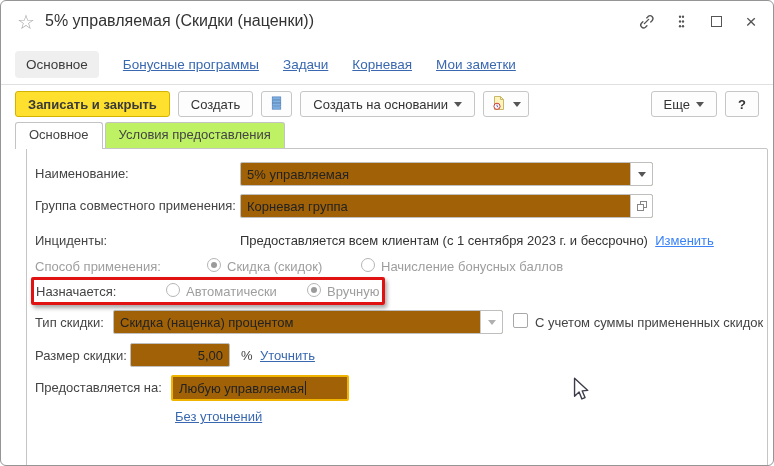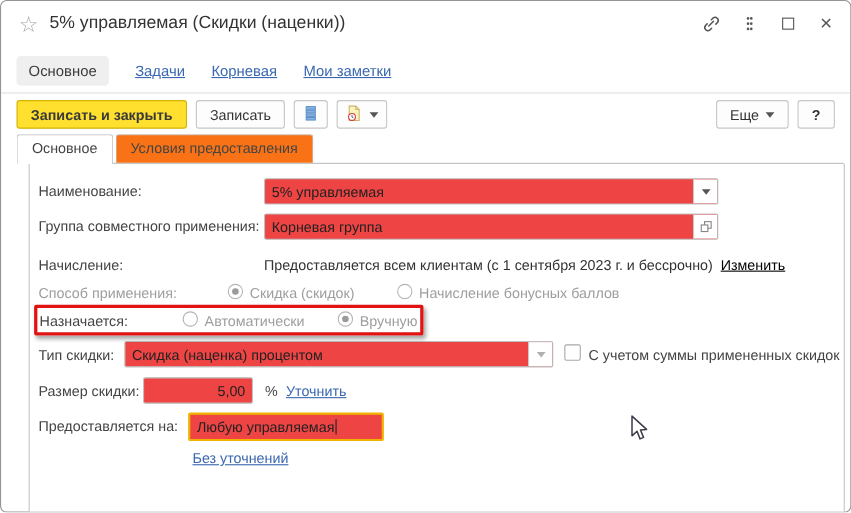--- a/index.html
+++ b/index.html
@@ -26,35 +26,35 @@
   .toolbar { position:absolute; top:85px; left:0; right:0; height:36px; display:flex; align-items:center; gap:8px; padding:0 14px; }
   .btn { height:26px; display:inline-flex; align-items:center; gap:6px; padding:0 12px; background:#fdfdfd; border:1px solid #c6c6c6; border-radius:3px; font-size:13px; color:#333; cursor:pointer; white-space:nowrap; }
   .btn.primary { background:#ffe02e; border-color:#d2b300; font-weight:bold; color:#3a3a3a; }
   .btn.iconbtn { padding:0 7px; }
   .caret-down { width:0; height:0; border-left:4px solid transparent; border-right:4px solid transparent; border-top:5px solid #555; }
   .caret-down.light { border-top-color:#b0b0b0; }
   .spacer { flex:1; }
   .btn.help { width:34px; justify-content:center; font-weight:bold; }
   
   .tabbar { position:absolute; top:121px; left:14px; height:27px; display:flex; z-index:2; }
-  .tab { height:26px; line-height:24px; padding:0 13px; font-size:13px; color:#444; background:#f97316; border:1px solid #c3c3c3; border-bottom:none; border-radius:3px 3px 0 0; margin-right:2px; cursor:pointer; white-space:nowrap; }
+  .tab { height:26px; line-height:24px; padding:0 13px; font-size:13px; color:#444; background:#bef264; border:1px solid #c3c3c3; border-bottom:none; border-radius:3px 3px 0 0; margin-right:2px; cursor:pointer; white-space:nowrap; }
   .tab.active { background:#fff; height:27px; }
   
   .panel { position:absolute; top:147px; left:14px; width:742px; height:390px; border:1px solid #c5c5c5; background:#fff; border-radius:0 2px 2px 2px;margin-left:11px; }
   .panel * { font-size:13px; }
   .lbl { position:absolute; color:#444; white-space:nowrap; }
   .lbl.dis { color:#9e9e9e; }
-  .field { position:absolute; height:24px; border:1px solid #bfbfbf; border-radius:2px; background:#ef4444; display:flex; align-items:stretch; overflow:hidden; }
+  .field { position:absolute; height:24px; border:1px solid #bfbfbf; border-radius:2px; background:#a16207; display:flex; align-items:stretch; overflow:hidden; }
   .field input { border:none; outline:none; flex:1; padding:0 6px; font-size:13px; color:#222; font-family:"Liberation Sans", sans-serif; background:transparent; min-width:0; }
   .field .seg { width:22px; border-left:1px solid #c9c9c9; display:flex; align-items:center; justify-content:center; cursor:pointer; background:#fff; }
   .combo-text { flex:1; display:flex; align-items:center; padding:0 6px; color:#222; white-space:nowrap; overflow:hidden; }
   .field.num input { text-align:right; }
   .field.focused { border:2px solid #f0b400; border-radius:2px; }
   .link { position:absolute; color:#3a68b0; text-decoration:underline; cursor:pointer; white-space:nowrap; }
-  .inline-link { color:#000000; text-decoration:underline; cursor:pointer; }
+  .inline-link { color:#3b82f6; text-decoration:underline; cursor:pointer; }
   .static-val { position:absolute; color:#333; white-space:nowrap; }
   .radio { position:absolute; width:14px; height:14px; border:1px solid #b5b5b5; border-radius:50%; background:#fff; }
   .radio.selected::after { content:''; position:absolute; inset:3px; border-radius:50%; background:#9b9b9b; }
   .checkbox { position:absolute; width:15px; height:15px; border:1px solid #a8a8a8; border-radius:2px; background:#fff; cursor:pointer; }
   .caret-bar { display:inline-block; width:1px; height:14px; background:#222; vertical-align:middle; margin-left:1px; }
   
   .highlight-red { position:absolute; left:4px; top:128px; width:354px; height:28px; border:3px solid #e01212; border-radius:2px; box-shadow:2px 3px 4px rgba(0,0,0,.35); pointer-events:none; z-index:3; }
   
   .cursor { position:absolute; left:571px; top:376px; z-index:5; pointer-events:none; }
 </style>
@@ -88,40 +88,45 @@
           <span class="maxbox"></span>
         </span>
       <span class="tb-icon">
           <span class="closex">×</span>
         </span>
     </div>
   </div>
 
   <div class="navbar">
     <span class="nav-item active">Основное</span>
+    <span class="nav-item">Бонусные программы</span>
     <span class="nav-item">Задачи</span>
     <span class="nav-item">Корневая</span>
     <span class="nav-item">Мои заметки</span>
   </div>
 
   <div class="toolbar">
     <button class="btn primary">Записать и закрыть</button>
-    <button class="btn">Записать</button>
+    <button class="btn">Создать</button>
     <button class="btn iconbtn">
       <span>
         <svg width="15" height="16" viewBox="0 0 16 16">
             <g fill="#7fb2e5" stroke="#5585bb" stroke-width="0.8">
               <rect x="3.5" y="1.5" width="9" height="2.6"></rect>
               <rect x="3.5" y="5" width="9" height="2.6"></rect>
               <rect x="3.5" y="8.5" width="9" height="2.6"></rect>
               <rect x="3.5" y="12" width="9" height="2.6"></rect>
             </g>
           </svg>
       </span>
     </button>
+    <button class="btn">
+      <span>Создать на основании</span>
+        <span class="caret-down"></span>
+    </button>
     <button class="btn iconbtn">
       <span>
         <svg width="16" height="16" viewBox="0 0 16 16">
             <path d="M3.5 1.5 h6 l3 3 v10 h-9 z" fill="#fdf3bd" stroke="#c9b768"></path>
             <path d="M9.5 1.5 v3 h3" fill="none" stroke="#c9b768"></path>
             <circle cx="6" cy="11.3" r="3.1" fill="#fff" stroke="#cf3a3a" stroke-width="1"></circle>
             <path d="M6 9.6 v1.8 l1.3 0.7" stroke="#3a5e9e" stroke-width="0.9" fill="none"></path>
           </svg>
       </span>
       <span class="caret-down"></span>
@@ -153,21 +158,21 @@
     <div class="field" style="left:213px; top:45px; width:413px;">
       <input value="Корневая группа" style="">
       <span class="seg">
         <svg width="12" height="12" viewBox="0 0 12 12">
             <rect x="4.5" y="1.5" width="6" height="6" fill="#fff" stroke="#868686"></rect>
             <rect x="1.5" y="4.5" width="6" height="6" fill="#fff" stroke="#868686"></rect>
           </svg>
       </span>
     </div>
 
-    <span class="lbl" style="left:8px; top:84px;">Начисление:</span>
+    <span class="lbl" style="left:8px; top:84px;">Инциденты:</span>
     <span class="static-val" style="left:213px; top:84px;">
       <span>Предоставляется всем клиентам (с 1 сентября 2023 г. и бессрочно)</span>&nbsp;
       <span class="inline-link">Изменить</span>
     </span>
 
     <span class="lbl dis" style="left:8px; top:110px;">Способ применения:</span>
     <span class="radio selected" style="left:180px; top:109px;"></span>
     <span class="lbl dis" style="left:200px; top:110px;">Скидка (скидок)</span>
     <span class="radio" style="left:334px; top:109px;"></span>
     <span class="lbl dis" style="left:354px; top:110px;">Начисление бонусных баллов</span>

